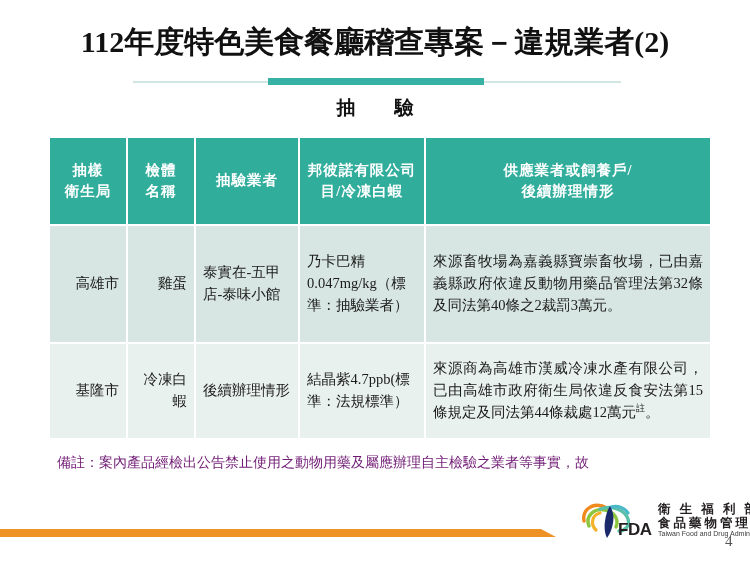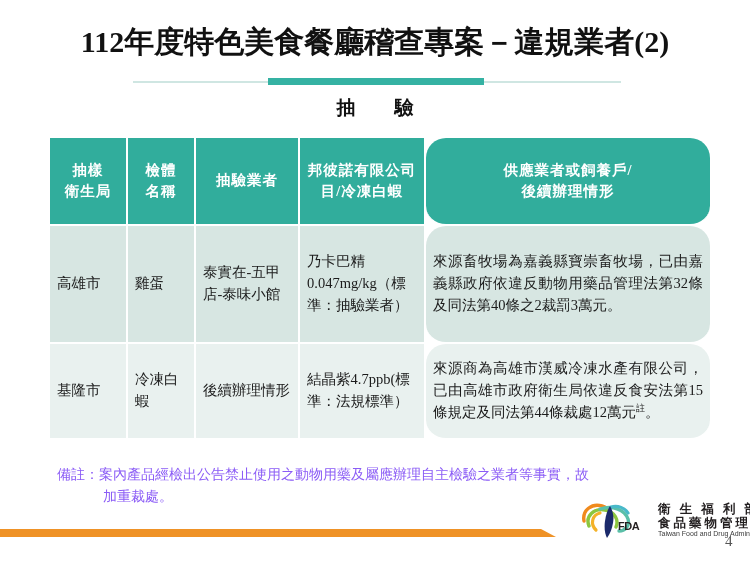--- a/index.html
+++ b/index.html
@@ -37,71 +37,71 @@
     position:absolute;left:50px;top:138px;width:660px;
     border-collapse:separate;border-spacing:0;
     table-layout:fixed;
   }
   .table td,.table th{
     vertical-align:middle;
     padding:6px 7px;
     border-right:2px solid #ffffff;
     border-bottom:2px solid #ffffff;
   }
-  .table tr td:last-child,.table tr th:last-child{border-right:none;border-radius:20px;}
+  .table tr td:last-child,.table tr th:last-child{border-right:none;}
 
   thead th{
     background:#31ad9c;color:#ffffff;
     font-size:14.5px;font-weight:bold;
     text-align:center;line-height:1.45;
     letter-spacing:1px;
     height:74px;
     border-bottom:3px solid #ffffff;
     font-family:"Liberation Serif","DejaVu Serif",serif;
   }
 
   tbody td{
     font-size:14.5px;color:#1b1b1b;line-height:1.5;
     font-family:"Liberation Serif","DejaVu Serif",serif;
   }
   tbody tr.row-a td{background:#d7e6e2;}
   tbody tr.row-b td{background:#e9f1ef;}
-  td.c-center{text-align:left;}
+  td.c-center{text-align:right;}
   td.c-left{text-align:left;}
   td.c-just{text-align:justify;text-justify:inter-ideograph;margin-left:48px;}
 
   .col1{width:78px;}
   .col2{width:68px;}
   .col3{width:104px;}
   .col4{width:126px;}
   .col5{width:284px;}
 
   .sup{font-size:9px;vertical-align:super;}
 
   
   .note{
-    position:absolute;left:57px;top:464px;width:660px;
-    font-size:14px;color:#8b5cf6;line-height:1.6;
+    position:absolute;left:57px;top:452px;width:660px;
+    font-size:14px;color:#701a75;line-height:1.6;
     font-family:"Liberation Serif","DejaVu Serif",serif;
   }
   .note .note-l2{display:block;padding-left:46px;}
 
   
   .orange-bar{
     position:absolute;left:0;top:529px;width:556px;height:8px;
     background:#ef9226;
     clip-path:polygon(0 0,541px 0,556px 100%,0 100%);
   }
 
   
   .logo{position:absolute;left:580px;top:500px;width:160px;height:42px;}
   .logo-mark{position:absolute;left:0;top:0;width:72px;height:40px;}
   .logo-fda{
     position:absolute;left:38px;top:20px;
-    font-size:11px;font-weight:bold;color:#231f20;
+    font-size:17px;font-weight:bold;color:#231f20;
     font-family:"Liberation Sans","DejaVu Sans",sans-serif;
     letter-spacing:-0.5px;
   }
   .logo-cn1,.logo-cn2{
     position:absolute;left:78px;
     font-size:12.5px;font-weight:bold;color:#231f20;
     letter-spacing:3px;
     font-family:"Liberation Serif","DejaVu Serif",serif;
     white-space:nowrap;
   }
@@ -177,21 +177,20 @@
         <td class="c-center">冷凍白蝦</td>
         <td class="c-left">後續辦理情形</td>
         <td class="c-left">結晶紫4.7ppb(標準：法規標準）</td>
         <td class="c-just"><span>來源商為高雄市漢威冷凍水產有限公司，已由高雄市政府衛生局依違反食安法第15條規定及同法第44條裁處12萬元</span><span class="sup">註</span><span>。</span></td>
       </tr>
     </tbody>
   </table>
 
   <div class="note">
     <span>備註：案內產品經檢出公告禁止使用之動物用藥及屬應辦理自主檢驗之業者等事實，故</span>
-    <span class="note-l2">加重裁處。</span>
   </div>
 
   <div class="orange-bar"></div>
 
   <div class="logo">
     <div class="logo-mark">
       <svg width="72" height="40" viewBox="0 0 72 40" xmlns="http://www.w3.org/2000/svg">
         <path d="M4 21 C2 10, 12 3, 22 6 C30 8.5, 33 15, 31 21" fill="none" stroke="#f08a1d" stroke-width="3.4" stroke-linecap="round"></path>
         <path d="M9 26 C5 16, 14 8, 25 10 C35 12, 39 20, 36 27" fill="none" stroke="#8cc63f" stroke-width="3.4" stroke-linecap="round"></path>
         <path d="M20 9 C33 5, 45 10, 48 19 C50 26, 45 31, 39 31" fill="none" stroke="#5bbfa8" stroke-width="3.4" stroke-linecap="round"></path>

